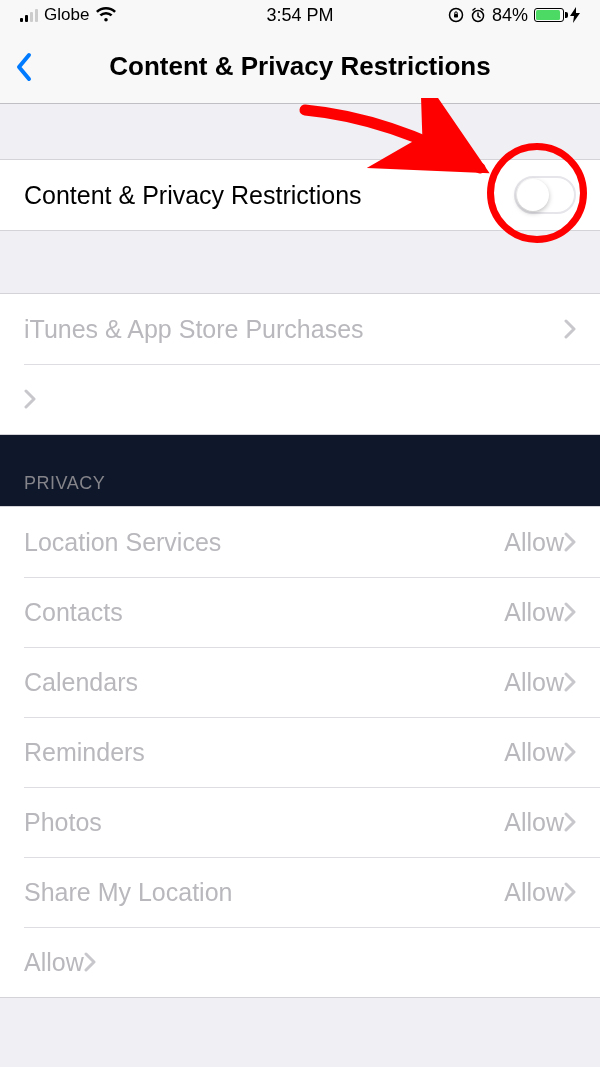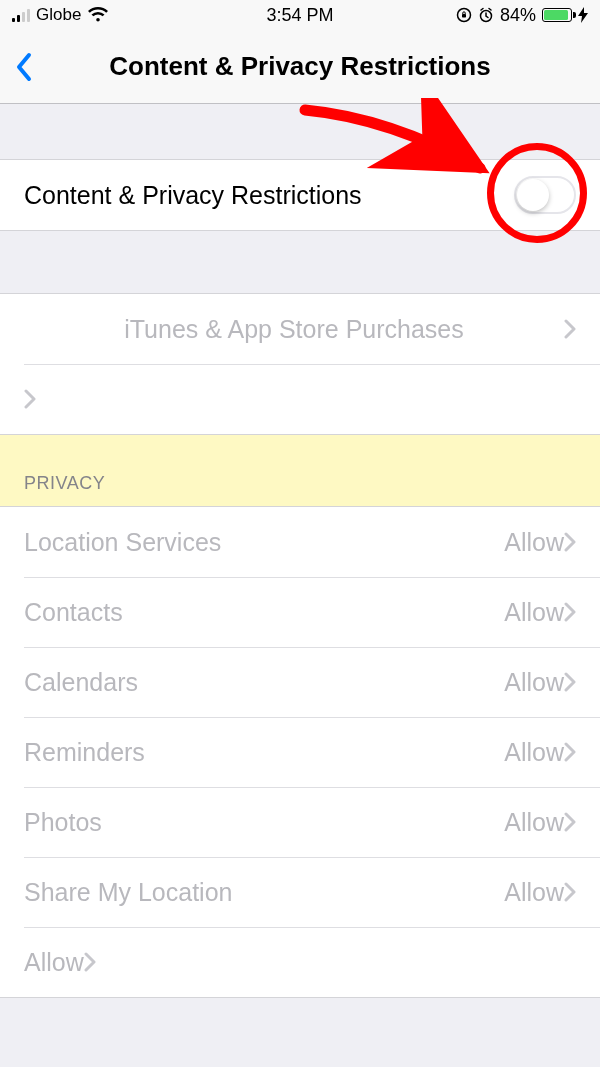--- a/index.html
+++ b/index.html
@@ -9,21 +9,21 @@
       background: #efeff4;
       font-family: -apple-system, "Helvetica Neue", Helvetica, Arial, sans-serif;
       overflow: hidden;
       position: relative;
     }
     .status-bar {
       height: 30px;
       display: flex;
       align-items: center;
       justify-content: space-between;
-      padding: 0 12px;
+      padding: 0 20px;
       font-size: 18px;
       color: #000;
       background: #f8f8f8;
       text-align: center;
     }
     .status-left, .status-right { display: flex; align-items: center; gap: 6px; }
     .status-center { position: absolute; left: 50%; transform: translateX(-50%); font-weight: 400; }
     .signal-bars { display: flex; align-items: flex-end; gap: 2px; height: 14px; }
     .signal-bars span { width: 3px; background: #ccc; border-radius: 1px; }
     .signal-bars span:nth-child(1){height:4px;background:#000;}
@@ -56,27 +56,27 @@
     .nav-title {
       position: absolute;
       left: 0; right: 0;
       text-align: center;
       font-size: 26px;
       font-weight: 700;
       color: #000;
     }
     .section { background: #fff; border-top: 1px solid #d4d4d8; border-bottom: 1px solid #d4d4d8; }
     .section.first { margin-top: 55px; }
-    .section.second { margin-top: 62px; text-align: center; }
+    .section.second { margin-top: 62px; }
     .section.third { margin-top: 0; }
     .section-header {
       padding: 38px 24px 12px;
       font-size: 18px;
       color: #84848a;
-      background: #fef9c3;
+      background: #0f172a;
       letter-spacing: 0.5px;
     }
     .row {
       display: flex;
       align-items: center;
       height: 70px;
       padding: 0 24px;
       font-size: 25px;
       position: relative;
     }

